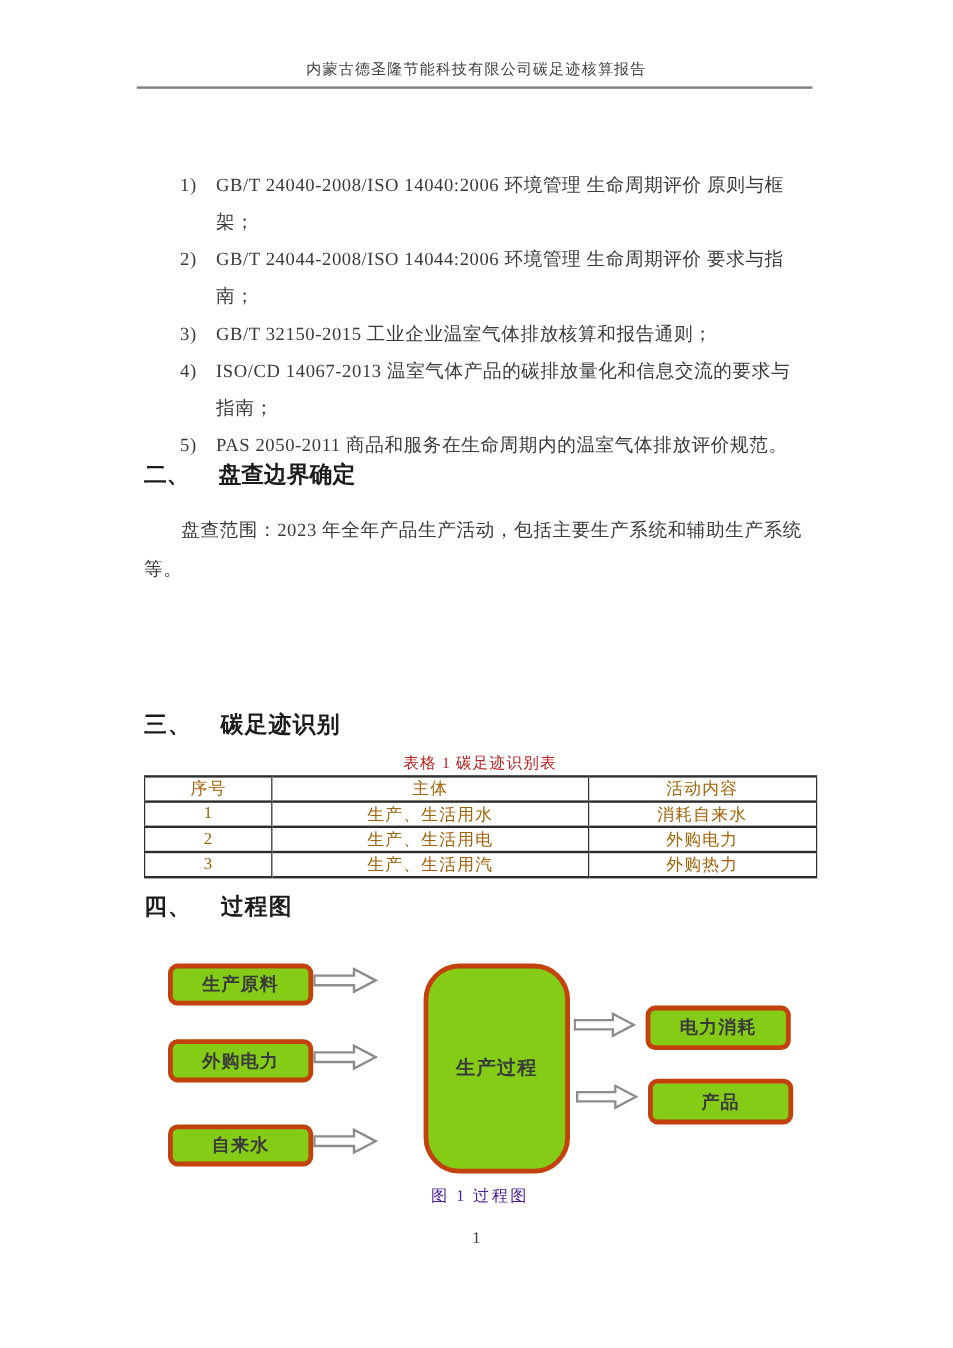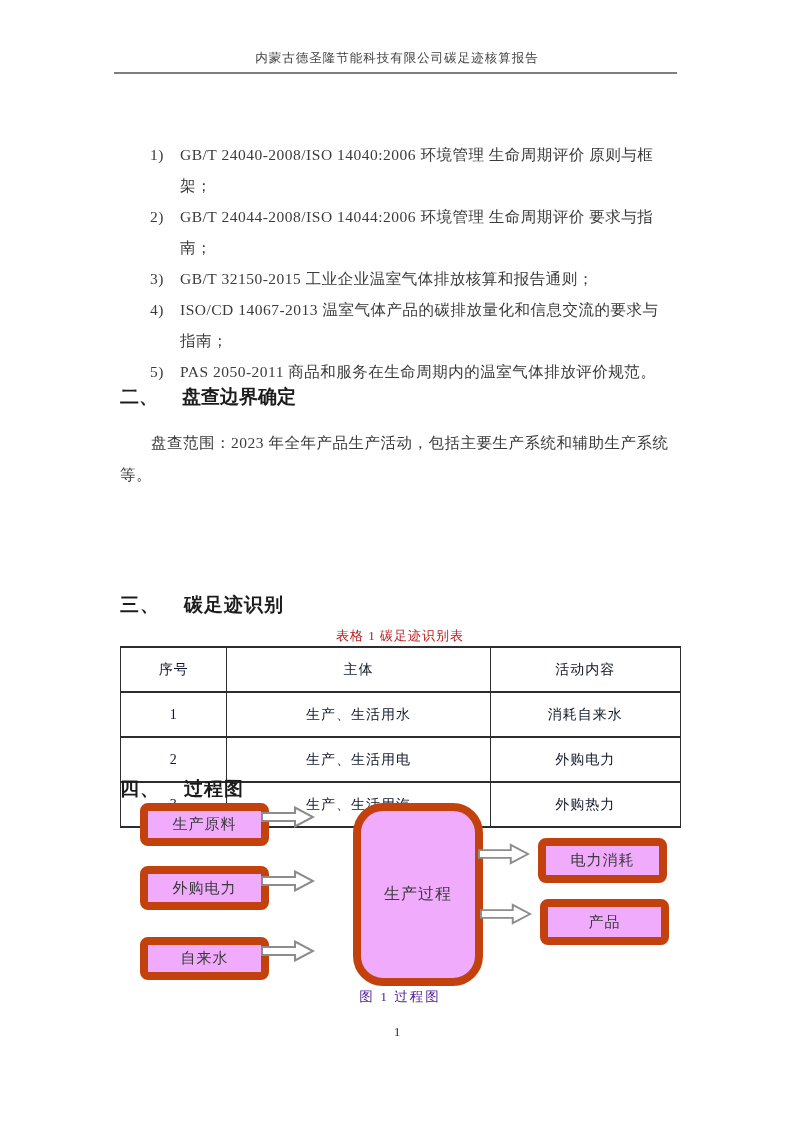--- a/index.html
+++ b/index.html
@@ -46,30 +46,30 @@
   .tbl-caption{
     top:627px;left:120px;width:560px;
     text-align:center;font-size:13px;letter-spacing:1px;color:#b91c1c;
   }
   table.fp{
     top:646px;left:120px;width:561px;
     border-collapse:collapse;table-layout:fixed;
   }
   table.fp th,table.fp td{
     border:1.5px solid #2d2d2d;border-top-width:2px;border-bottom-width:2px;
-    height:19px;padding:12px 4px;
+    height:19px;padding:0 4px;
     text-align:center;vertical-align:middle;
-    font-size:14px;font-weight:400;letter-spacing:1px;color:#0f172a;
+    font-size:14px;font-weight:400;letter-spacing:1px;color:#a16207;
   }
   
   .dbox{
-    border:8px solid #c2410c;border-radius:8px;background:#f0abfc;
+    border:4px solid #c2410c;border-radius:8px;background:#84cc16;
     display:flex;align-items:center;justify-content:center;
     font-family:"Liberation Sans","DejaVu Sans",sans-serif;
-    font-size:15px;font-weight:400;color:#3a3a3a;letter-spacing:1px;
+    font-size:15px;font-weight:700;color:#3a3a3a;letter-spacing:1px;
   }
   .dbox.center{border-radius:30px;font-size:16px;}
   .arrow svg{display:block;}
   .fig-caption{
     top:988px;left:120px;width:560px;
     text-align:center;font-size:13.5px;letter-spacing:2px;color:#4c1d95;
   }
   .page-num{
     top:1024px;left:0;width:794px;
     text-align:center;font-size:13.5px;color:#3a3a3a;
@@ -146,21 +146,21 @@
         <td>外购电力</td>
       </tr>
       <tr>
         <td>3</td>
         <td>生产、生活用汽</td>
         <td>外购热力</td>
       </tr>
     </tbody>
   </table>
 
-  <div class="abs h kai" style="top:776px">
+  <div class="abs h kai" style="top:744px">
     <span class="hnum">四、</span><span>过程图</span>
   </div>
 
   <div class="abs dbox" style="left:140px;top:803px;width:113px;height:27px">生产原料</div>
   <div class="abs arrow" style="left:261px;top:806px">
     <svg width="54" height="22" viewBox="0 0 54 22">
         <polygon points="1,7 34,7 34,1.5 52,11 34,20.5 34,15 1,15" fill="#ffffff" stroke="#8c8c8c" stroke-width="2"></polygon>
       </svg>
   </div>
 

